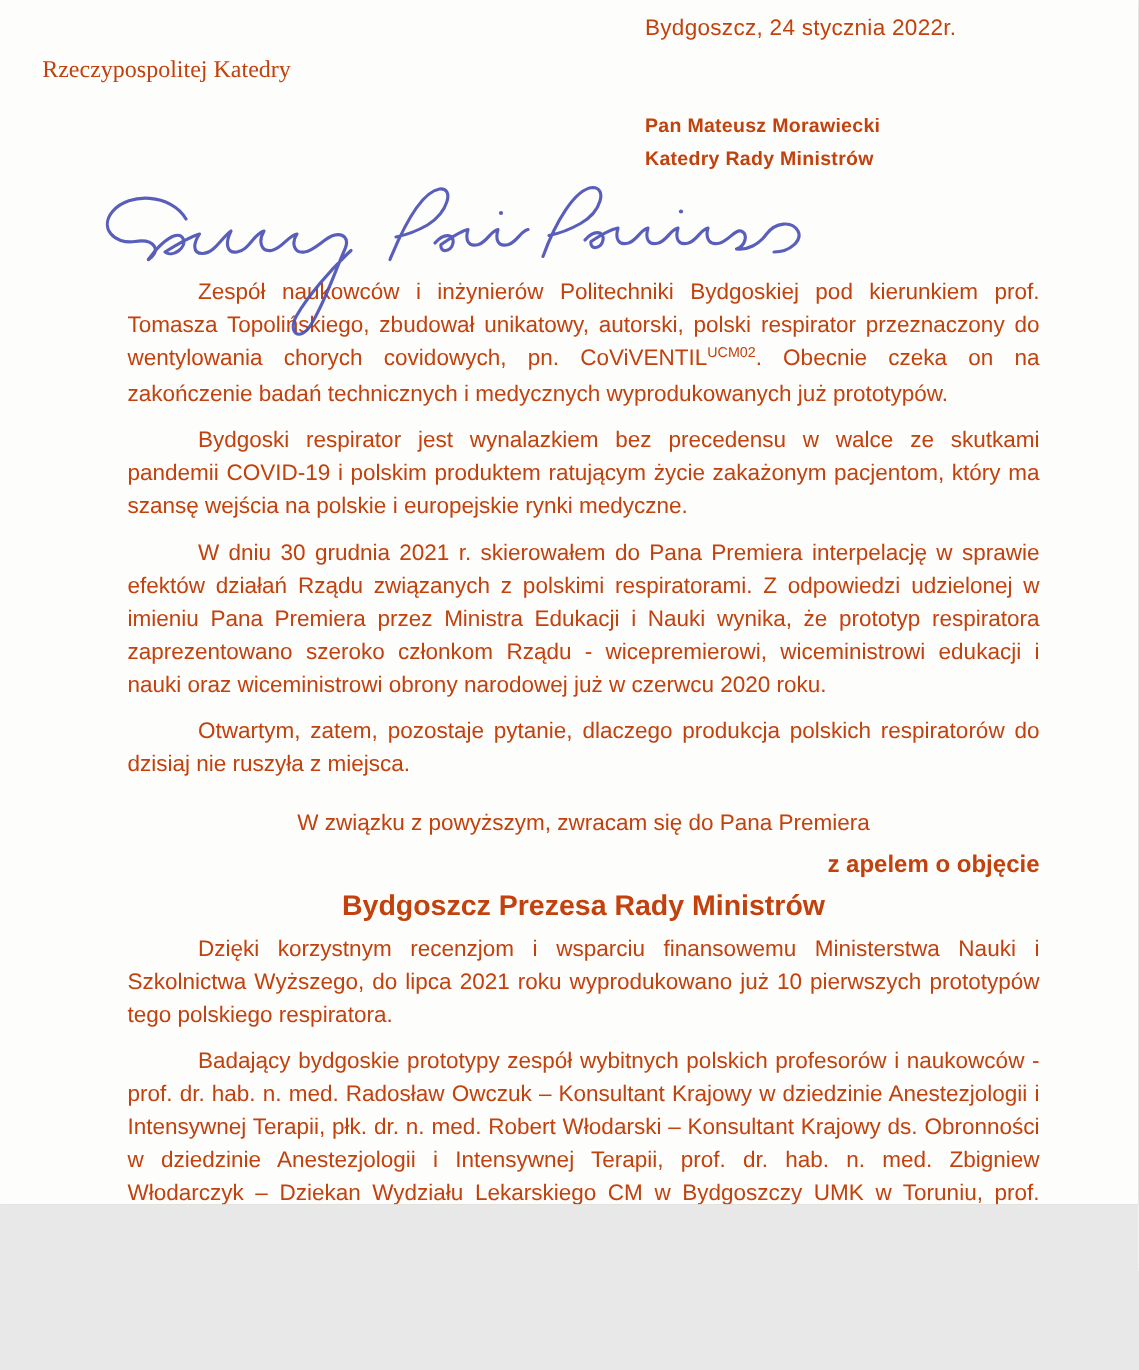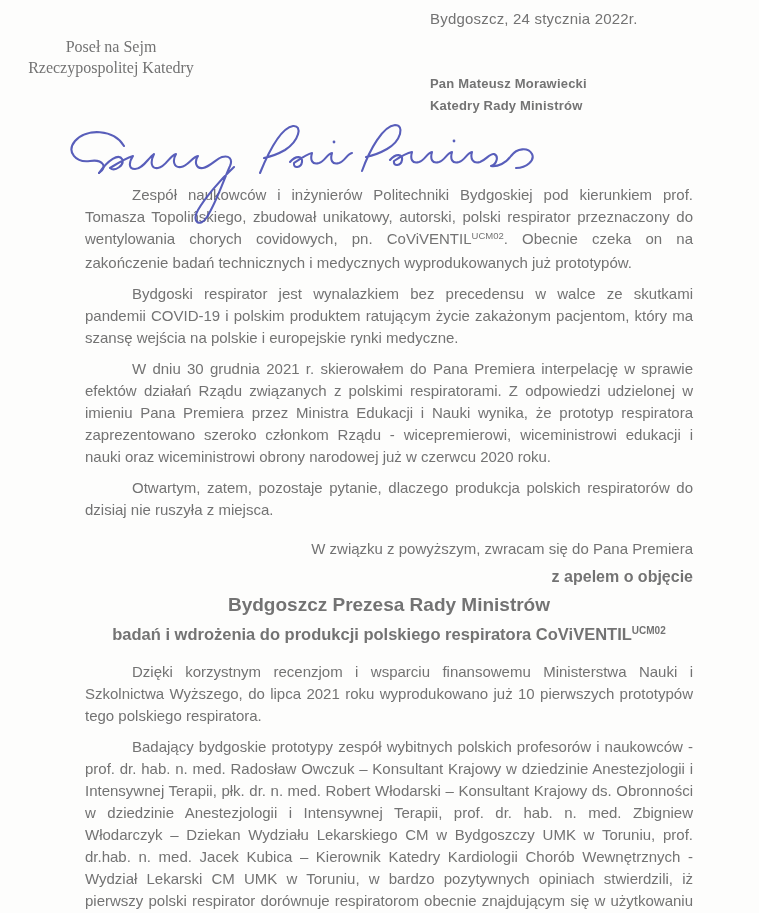--- a/index.html
+++ b/index.html
@@ -1,22 +1,22 @@
 <!DOCTYPE html>
 <html lang="pl"><head>
 <meta charset="utf-8">
 <style>
   html,body{margin:0;padding:0;background:#e8e8e8;}
   .page{
     position:relative;
-    width:759px;height:913px;
+    width:759px;height:803px;
     background:#fdfdfc;
     overflow:hidden;
     font-family:"Liberation Sans",sans-serif;
-    color:#737373;
+    color:#c2410c;
     box-shadow:0 0 6px rgba(0,0,0,.25);
   }
   .date-line{
     position:absolute;left:430px;top:10px;
     font-size:15px;letter-spacing:.2px;
   }
   .sender-block{
     position:absolute;left:16px;top:36px;width:190px;
     text-align:center;
     font-family:"Liberation Serif",serif;
@@ -30,35 +30,34 @@
     position:absolute;left:62px;top:116px;width:480px;height:130px;
     pointer-events:none;z-index:2;
   }
   .body-block{
     position:absolute;left:85px;top:184px;width:608px;
     font-size:15px;line-height:22px;
     text-align:justify;
   }
   .para{margin:0 0 9px 0;text-indent:47px;}
   .para sup{font-size:9.5px;vertical-align:baseline;position:relative;top:-5px;letter-spacing:0;}
-  .center-line{margin:17px 0 6px 0;text-indent:0;text-align:right;}
+  .center-line{margin:17px 0 6px 0;text-indent:0;text-align:center;}
   .appeal-intro{margin:0 0 4px 0;text-align:right;font-weight:bold;font-size:16px;line-height:22px;}
   .appeal-title{margin:0 0 4px 0;text-align:center;font-weight:bold;font-size:19px;line-height:26px;}
   .appeal-sub{margin:0 0 12px 0;text-align:center;font-weight:bold;font-size:16.5px;line-height:24px;}
   .appeal-sub sup{font-size:10px;vertical-align:baseline;position:relative;top:-6px;font-weight:bold;}
 </style>
 </head>
 <body>
 
 <div class="page">
 
   <div class="date-line">Bydgoszcz, 24 stycznia 2022r.</div>
 
   <div class="sender-block">
-    <div>Poseł na Sejm</div>
     <div>Rzeczypospolitej Katedry</div>
   </div>
 
   <div class="recipient-block">
     <div>Pan Mateusz Morawiecki</div>
     <div>Katedry Rady Ministrów</div>
   </div>
 
   <svg class="greeting" viewBox="0 0 480 130" role="img" aria-label="Szanowny Panie Premierze">
     <g fill="none" stroke="#4b51b5" stroke-width="2.1" stroke-linecap="round" stroke-linejoin="round" opacity="0.92">
@@ -85,20 +84,19 @@
     <p class="para">W dniu 30 grudnia 2021 r. skierowałem do Pana Premiera interpelację w sprawie efektów działań Rządu związanych z polskimi respiratorami. Z odpowiedzi udzielonej w imieniu Pana Premiera przez Ministra Edukacji i Nauki wynika, że prototyp respiratora zaprezentowano szeroko członkom Rządu - wicepremierowi, wiceministrowi edukacji i nauki oraz wiceministrowi obrony narodowej już w czerwcu 2020 roku.</p>
 
     <p class="para">Otwartym, zatem, pozostaje pytanie, dlaczego produkcja polskich respiratorów do dzisiaj nie ruszyła z miejsca.</p>
 
     <p class="center-line">W związku z powyższym, zwracam się do Pana Premiera</p>
 
     <p class="appeal-intro">z apelem o objęcie</p>
 
     <p class="appeal-title">Bydgoszcz Prezesa Rady Ministrów</p>
 
-    <p class="appeal-sub"><span>badań i wdrożenia do produkcji polskiego respiratora CoViVENTIL</span><sup>UCM02</sup></p>
 
     <p class="para">Dzięki korzystnym recenzjom i wsparciu finansowemu Ministerstwa Nauki i Szkolnictwa Wyższego, do lipca 2021 roku wyprodukowano już 10 pierwszych prototypów tego polskiego respiratora.</p>
 
     <p class="para">Badający bydgoskie prototypy zespół wybitnych polskich profesorów i naukowców - prof. dr. hab. n. med. Radosław Owczuk – Konsultant Krajowy w dziedzinie Anestezjologii i Intensywnej Terapii, płk. dr. n. med. Robert Włodarski – Konsultant Krajowy ds. Obronności w dziedzinie Anestezjologii i Intensywnej Terapii, prof. dr. hab. n. med. Zbigniew Włodarczyk – Dziekan Wydziału Lekarskiego CM w Bydgoszczy UMK w Toruniu, prof. dr.hab. n. med. Jacek Kubica – Kierownik Katedry Kardiologii Chorób Wewnętrznych - Wydział Lekarski CM UMK w Toruniu, w bardzo pozytywnych opiniach stwierdzili, iż pierwszy polski respirator dorównuje respiratorom obecnie znajdującym się w użytkowaniu w polskich szpitalach, a w niektórych funkcjach nawet je przewyższa.</p>
 
   </div>
 </div>
 
 </body></html>

